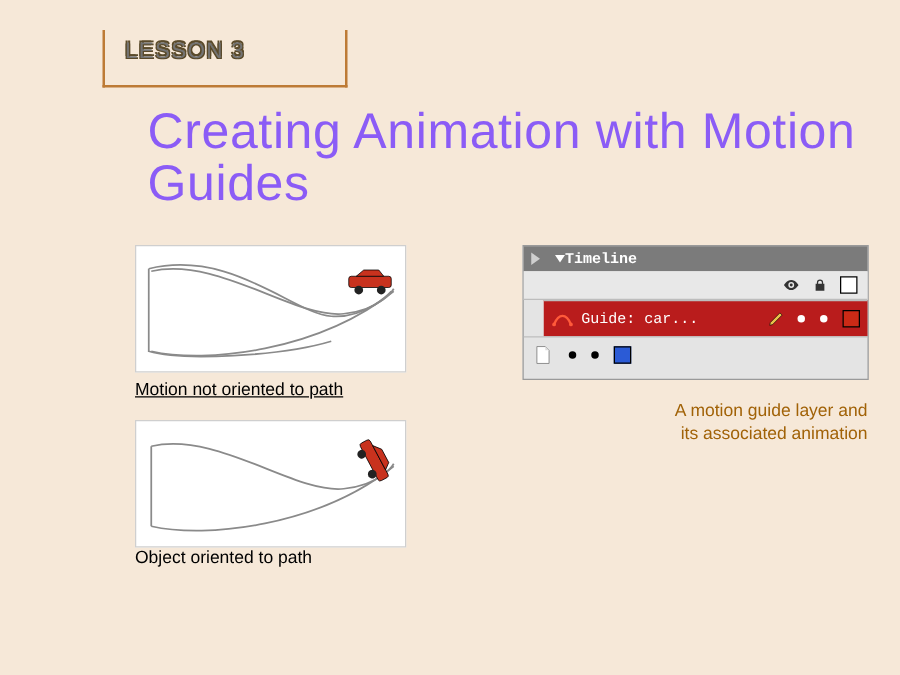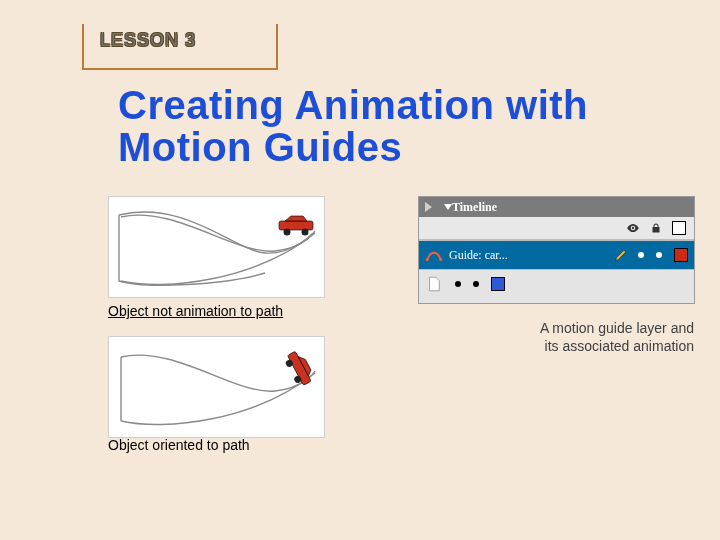--- a/index.html
+++ b/index.html
@@ -19,73 +19,73 @@
   .lesson-label{
     position:absolute;left:100px;top:30px;
     font-family:Impact,'Arial Black',sans-serif;
     font-size:18px;letter-spacing:1px;
     color:#737373;
     text-shadow:-1px -1px 0 #5a4a2a,1px -1px 0 #5a4a2a,-1px 1px 0 #5a4a2a,1px 1px 0 #5a4a2a;
   }
   .title{
     position:absolute;left:118px;top:84px;right:30px;
     font-family:Impact,'Arial Black',sans-serif;
-    font-weight:bold;
+    font-weight:normal;
     font-size:40px;line-height:1.05;
-    color:#1d4ed8;
+    color:#8b5cf6;
     letter-spacing:0.5px;
   }
   .figure{
     position:absolute;background:#fff;border:1px solid #cfcfcf;
     width:215px;height:100px;
   }
   .fig1{left:108px;top:196px;}
   .fig2{left:108px;top:336px;}
   .cap{
     position:absolute;left:108px;
     font-size:14px;color:#000;
   }
   .cap1{top:303px;text-decoration:underline;}
   .cap2{top:437px;}
   .right-cap{
     position:absolute;right:26px;top:320px;width:170px;
-    font-size:14px;color:#404040;text-align:right;line-height:1.25;
+    font-size:14px;color:#a16207;text-align:right;line-height:1.25;
   }
   
   .wave{position:absolute;left:6px;top:6px;}
   
   .car{position:absolute;}
   .car-body{fill:#c8321e;stroke:#000;stroke-width:0.6;}
   .car-wheel{fill:#222;}
   
   .panel{
     position:absolute;left:418px;top:196px;width:275px;height:106px;
     background:#e4e4e4;
-    font-family:Liberation Serif, serif;
+    font-family:Liberation Mono, monospace;
     font-size:12px;
     border:1px solid #9a9a9a;
   }
   .panel-title{
     height:20px;background:#7b7b7b;color:#fff;display:flex;align-items:center;
   }
   .panel-title .tri{width:0;height:0;border-top:5px solid transparent;border-bottom:5px solid transparent;border-left:7px solid #cfcfcf;margin:0 6px;}
   .panel-title .dd{width:0;height:0;border-left:4px solid transparent;border-right:4px solid transparent;border-top:6px solid #fff;margin-left:6px;}
   .panel-title .t{font-weight:bold;}
   .icon-row{
     height:22px;display:flex;align-items:center;justify-content:flex-end;gap:10px;padding:0 8px;
     border-bottom:1px solid #bdbdbd;background:#e8e8e8;
   }
   .eye{width:14px;height:14px;}
   .lock{width:12px;height:14px;}
   .sq{width:12px;height:12px;border:1px solid #000;background:#fff;}
   .layer{
     height:28px;display:flex;align-items:center;padding:0 6px;
     border-top:1px solid #bdbdbd;
   }
-  .layer.sel{background:#0369a1;color:#fff;}
+  .layer.sel{background:#b91c1c;color:#fff;margin-left:16px;}
   .layer .licon{width:18px;height:18px;margin-right:6px;flex:none;}
   .layer .lname{flex:1;white-space:nowrap;overflow:hidden;text-overflow:ellipsis;}
   .dot{width:6px;height:6px;border-radius:50%;background:#000;margin:0 6px;}
   .layer.sel .dot{background:#fff;}
   .pencil{width:14px;height:14px;margin:0 4px;flex:none;}
   .endsq{width:12px;height:12px;border:1px solid #000;margin-left:6px;flex:none;}
   .endsq.red{background:#cc2a16;}
   .endsq.blue{background:#2b5bd6;}
 </style>
 </head>
@@ -102,21 +102,21 @@
     <path d="M6 14 C 60 2, 120 52, 160 48 C 190 45, 200 28, 200 28" fill="none" stroke="#8a8a8a" stroke-width="1.4"></path>
     <path d="M6 78 C 50 88, 140 78, 200 30" fill="none" stroke="#8a8a8a" stroke-width="1.4"></path>
   </svg>
   <svg class="car" style="left:168px;top:18px" width="40" height="22">
     <rect class="car-body" x="2" y="6" width="34" height="9" rx="2"></rect>
     <path class="car-body" d="M8 6 L14 1 L26 1 L30 6 Z"></path>
     <circle class="car-wheel" cx="10" cy="17" r="3.5"></circle>
     <circle class="car-wheel" cx="28" cy="17" r="3.5"></circle>
   </svg>
 </div>
-<div class="cap cap1">Object not animation to path</div>
+<div class="cap cap1">Motion not oriented to path</div>
 
 <div class="figure fig2">
   <svg class="wave" width="203" height="88">
     <path d="M6 14 C 60 2, 120 52, 160 48 C 190 45, 200 28, 200 28" fill="none" stroke="#8a8a8a" stroke-width="1.4"></path>
     <path d="M6 78 C 50 88, 140 78, 200 30" fill="none" stroke="#8a8a8a" stroke-width="1.4"></path>
     <path d="M6 14 C 6 40, 6 62, 6 78" fill="none" stroke="#8a8a8a" stroke-width="1.4"></path>
   </svg>
   <svg class="car" style="left:174px;top:14px" width="30" height="36">
     <g transform="rotate(62 15 18)">
       <rect class="car-body" x="-2" y="12" width="34" height="9" rx="2"></rect>

